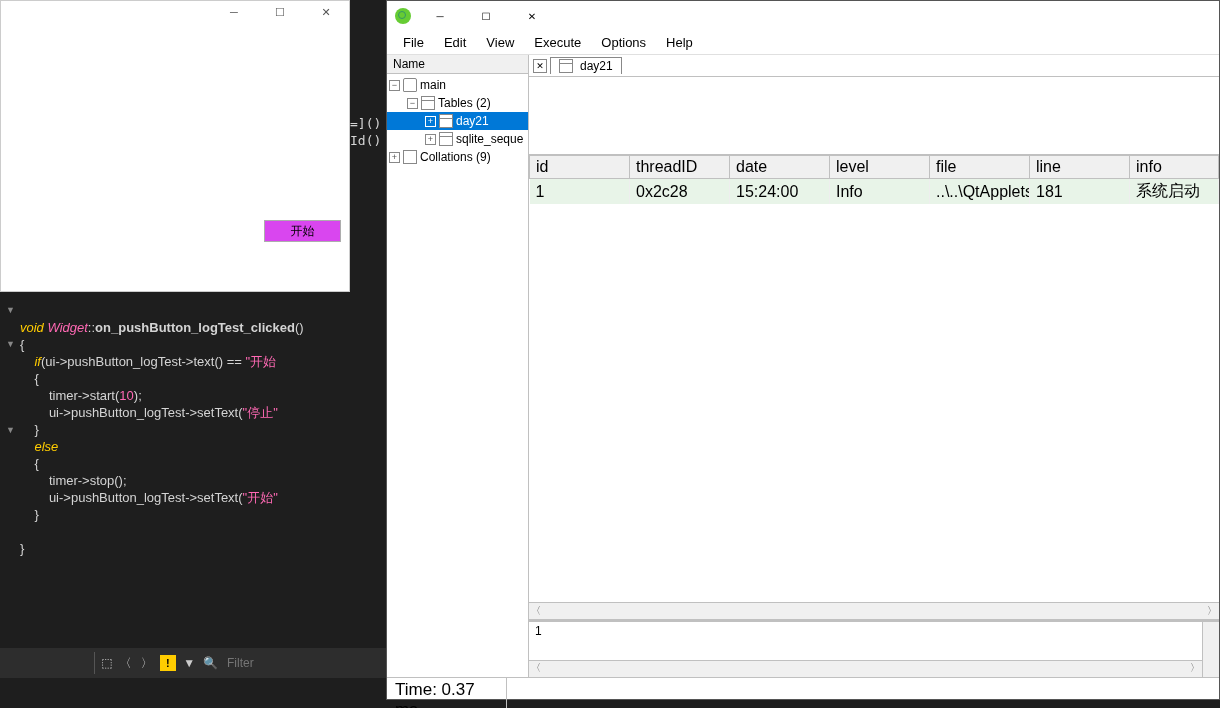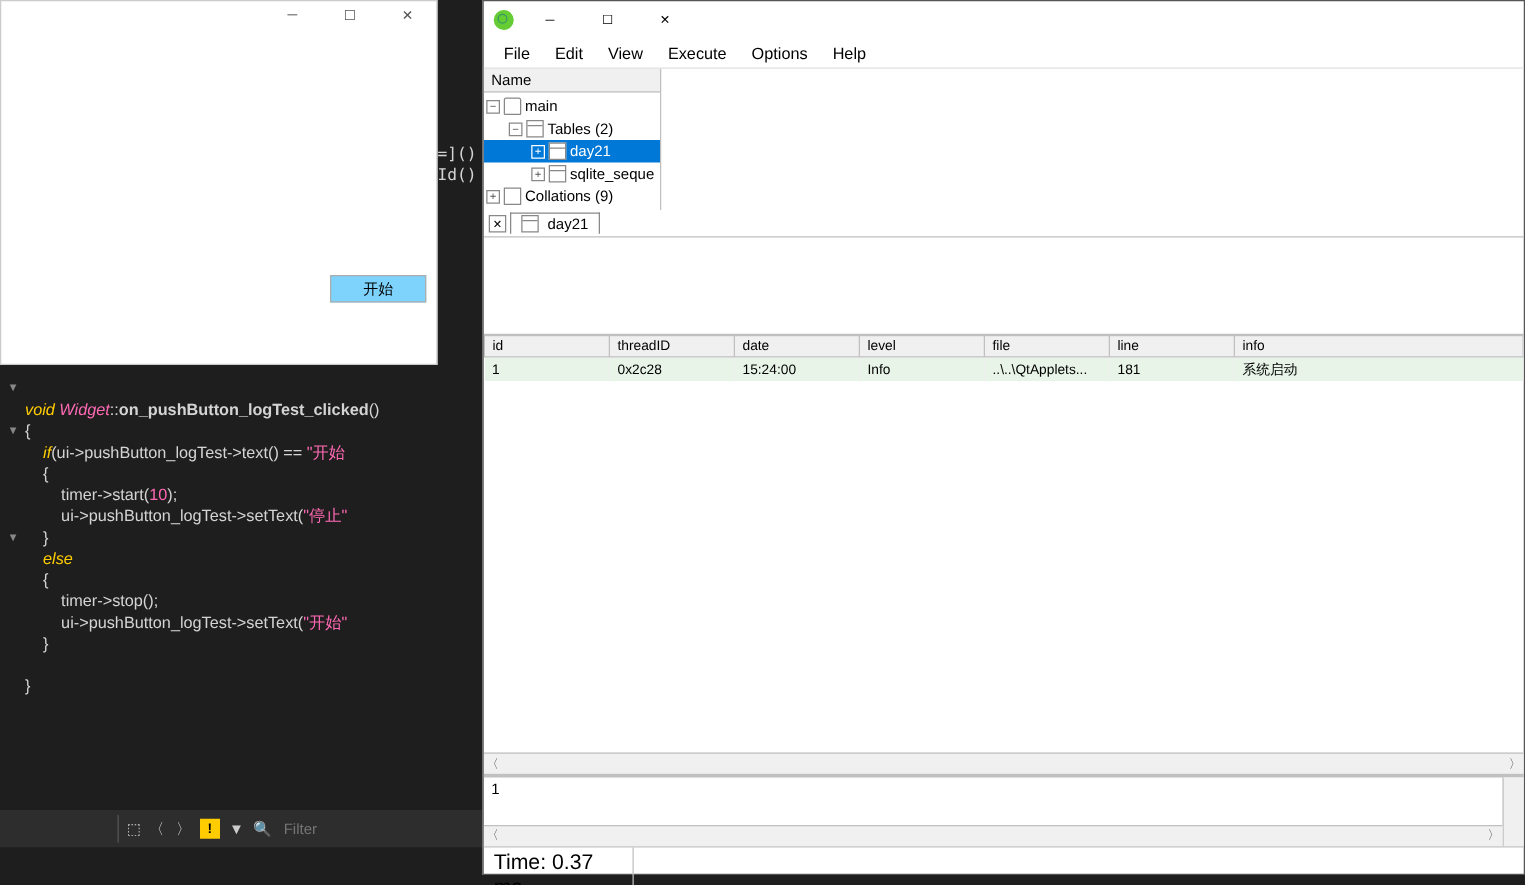--- a/index.html
+++ b/index.html
@@ -3,21 +3,21 @@
 <meta charset="utf-8">
 <style>
   * { box-sizing: border-box; margin: 0; padding: 0; font-family: "Segoe UI", Tahoma, sans-serif; }
   body { width: 1220px; height: 708px; overflow: hidden; background: #1e1e1e; position: relative; }
   
   
   .qt-dialog { position: absolute; left: 0; top: 0; width: 350px; height: 292px; background: #fff; border: 1px solid #ccc; }
   .qt-titlebar { height: 22px; display: flex; justify-content: flex-end; align-items:center; }
   .win-btn { width: 46px; height: 22px; display:flex; align-items:center; justify-content:center; font-size:11px; color:#555; }
   .qt-body { position:relative; height: calc(100% - 22px); }
-  .qt-button { position:absolute; left: 263px; top: 197px; width: 77px; height: 22px; background:#7dd3fc; border:1px solid #adadad; font-size:12px; }
+  .qt-button { position:absolute; left: 263px; top: 197px; width: 77px; height: 22px; background:#d946ef; border:1px solid #adadad; font-size:12px; }
   
   
   .editor { position:absolute; left:0; top:292px; width:386px; height:386px; background:#1e1e1e; color:#d4d4d4; font-family: Consolas, monospace; font-size:13px; line-height:17px; overflow:hidden; }
   .code-area { padding: 10px 0 0 20px; white-space: pre; }
   .fold { position:absolute; left:6px; color:#888; font-size:9px; cursor:pointer; }
   .kw { color:#ffcc00; font-style:italic; }
   .type { color:#ff69b4; font-style:italic; }
   .fn { color:#d4d4d4; font-weight:bold; }
   .str { color:#ff69b4; }
   .num { color:#ff69b4; }
@@ -35,21 +35,21 @@
   .spy-titlebar { height:30px; display:flex; align-items:center; padding:0 8px; }
   .spy-icon { width:16px;height:16px; background:#6c3; border-radius:50%; margin-right:6px; position:relative; }
   .spy-icon::after { content:''; position:absolute; left:3px; top:3px; width:6px;height:6px; border:1px solid #396; border-radius:50%; }
   .spy-title { flex:1; font-size:12px; white-space:nowrap; overflow:hidden; }
   .spy-winbtns { display:flex; }
   .spy-winbtn { width:46px;height:28px; display:flex;align-items:center;justify-content:center; font-size:10px; }
   
   .spy-menu { height:24px; display:flex; align-items:center; padding:0 6px; border-bottom:1px solid #e0e0e0; }
   .menu-item { padding:2px 10px; font-size:13px; }
   
-  .spy-body { display:flex; height:calc(100% - 30px - 24px - 22px);flex-direction:column; }
+  .spy-body { display:flex; height:calc(100% - 30px - 24px - 22px); }
   .spy-tree { width:142px; border-right:1px solid #c0c0c0; font-size:12px; overflow:hidden; }
   .tree-header { background:#f0f0f0; padding:2px 6px; border-bottom:1px solid #c0c0c0; font-size:12px; }
   .tree-body { padding:2px 0; }
   .tree-row { display:flex; align-items:center; height:18px; white-space:nowrap; padding-left:2px; }
   .tw { display:inline-block; width:11px; height:11px; border:1px solid #888; font-size:9px; line-height:9px; text-align:center; margin-right:3px; color:#555; }
   .ticon { width:14px;height:14px; margin-right:3px; display:inline-block; }
   .ticon.db { background:#fff; border:1px solid #888; border-radius:2px 2px 1px 1px; }
   .ticon.tbl { background:#fff; border:1px solid #888; position:relative; }
   .ticon.tbl::before { content:''; position:absolute; left:0;right:0;top:3px;height:1px;background:#888; }
   .ticon.coll { border:1px solid #888; background:#fff; }
@@ -59,21 +59,21 @@
   
   .spy-main { flex:1; display:flex; flex-direction:column; overflow:hidden; }
   .tab-bar { display:flex; align-items:center; border-bottom:1px solid #c0c0c0; height:22px; padding-left:4px; }
   .tab-close { width:14px;height:14px; border:1px solid #888; font-size:9px; line-height:12px; text-align:center; margin-right:3px;}
   .tab { border:1px solid #888; border-bottom:none; padding:1px 8px; font-size:12px; display:flex; align-items:center; gap:4px; background:#fff; }
   .tab .ticon { width:14px; height:14px; }
   
   .sql-area { height:78px; border-bottom:1px solid #c0c0c0; }
   
   .grid { flex:1; overflow:hidden; position:relative; }
-  .grid-table { width:100%; border-collapse:collapse; font-size:11px; table-layout:fixed; }
+  .grid-table { width:100%; border-collapse:collapse; font-size:16px; table-layout:fixed; }
   .grid-table th { text-align:left; background:#f0f0f0; border:1px solid #c0c0c0; padding:2px 6px; font-weight:normal; }
   .grid-table td { border-right:1px solid #eee; padding:2px 6px; white-space:nowrap; overflow:hidden; }
   .grid-table tbody tr:first-child td { background:#e8f4e8; }
   
   .grid-hscroll { position:absolute; bottom:0; left:0; right:0; height:17px; background:#f0f0f0; border-top:1px solid #c0c0c0; display:flex; align-items:center; justify-content:space-between; padding:0 2px; font-size:10px; color:#555;}
   
   .bottom-pane { height:58px; border-top:3px solid #c0c0c0; display:flex; font-size:12px; position:relative;}
   .bottom-content { flex:1; padding:2px 6px; }
   .bottom-vscroll { width:17px; background:#f0f0f0; border-left:1px solid #c0c0c0; }
   .bottom-hscroll { position:absolute; bottom:0; left:0; right:17px; height:17px; background:#f0f0f0; border-top:1px solid #c0c0c0; display:flex; justify-content:space-between; padding:0 2px; font-size:10px; color:#555;}

